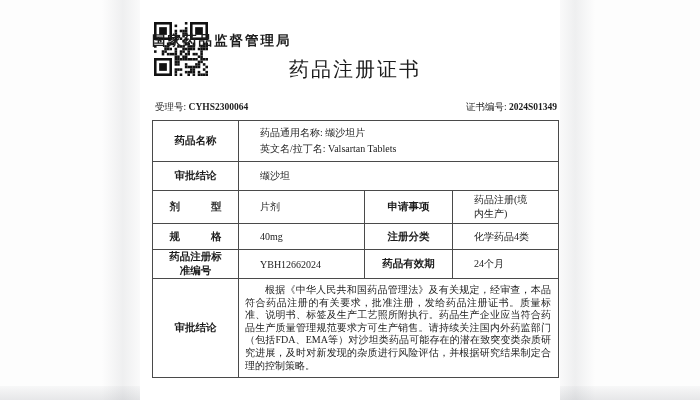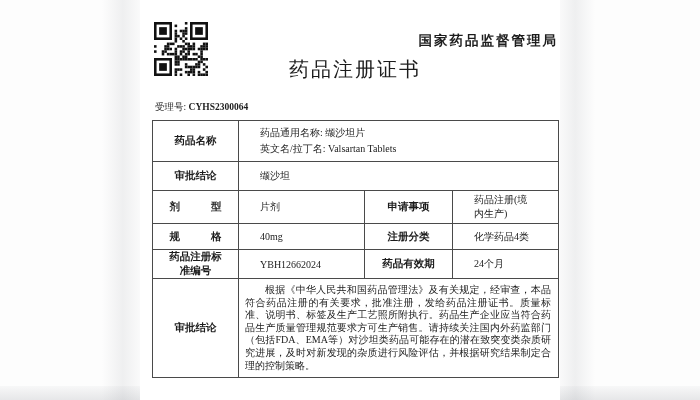--- a/index.html
+++ b/index.html
@@ -12,21 +12,21 @@
   .edge{position:absolute;pointer-events:none;}
   .edge-left{left:102px;top:0;width:38px;height:400px;
     background:linear-gradient(90deg,rgba(110,115,125,0) 0%,rgba(110,115,125,0.10) 55%,rgba(110,115,125,0.02) 100%);}
   .edge-right{left:559px;top:0;width:36px;height:400px;
     background:linear-gradient(90deg,rgba(110,115,125,0.02) 0%,rgba(110,115,125,0.10) 45%,rgba(110,115,125,0) 100%);}
   .edge-bottom{left:0;top:386px;width:700px;height:14px;
     background:linear-gradient(180deg,rgba(110,115,125,0.04) 0%,rgba(110,115,125,0.16) 100%);}
   .doc{position:absolute;left:140px;top:0;width:420px;height:400px;background:#fff;}
   .qr{position:absolute;left:14px;top:22px;width:54px;height:54px;}
   .agency{
-    position:absolute;left:12px;top:32px;width:406px;text-align:right;
+    position:absolute;left:12px;top:32px;width:406px;text-align:left;
     font-family:Liberation Serif, serif;
     font-weight:bold;font-size:13.5px;letter-spacing:2px;
   }
   .cert-title{
     position:absolute;left:12px;top:56px;width:406px;text-align:center;
     font-size:20px;letter-spacing:2px;font-weight:500;
   }
   .meta{position:absolute;top:101px;font-size:9.5px;white-space:nowrap;}
   .meta-left{left:15px;}
   .meta-right{right:3px;}
@@ -194,20 +194,24 @@
         <rect x="20" y="20" width="1" height="1" fill="#111"></rect>
       </svg></div>
 
   <div class="agency">国家药品监督管理局</div>
   <div class="cert-title">药品注册证书</div>
 
   <div class="meta meta-left">
     <span>受理号:</span>
     <b>CYHS2300064</b>
   </div>
+  <div class="meta meta-right">
+    <span>证书编号:</span>
+    <b>2024S01349</b>
+  </div>
 
   <table class="cert">
     <colgroup>
       <col style="width:86px">
         <col style="width:126px">
         <col style="width:88px">
         <col style="width:106px">
     </colgroup>
     <tbody>
         <tr style="height:41px">

